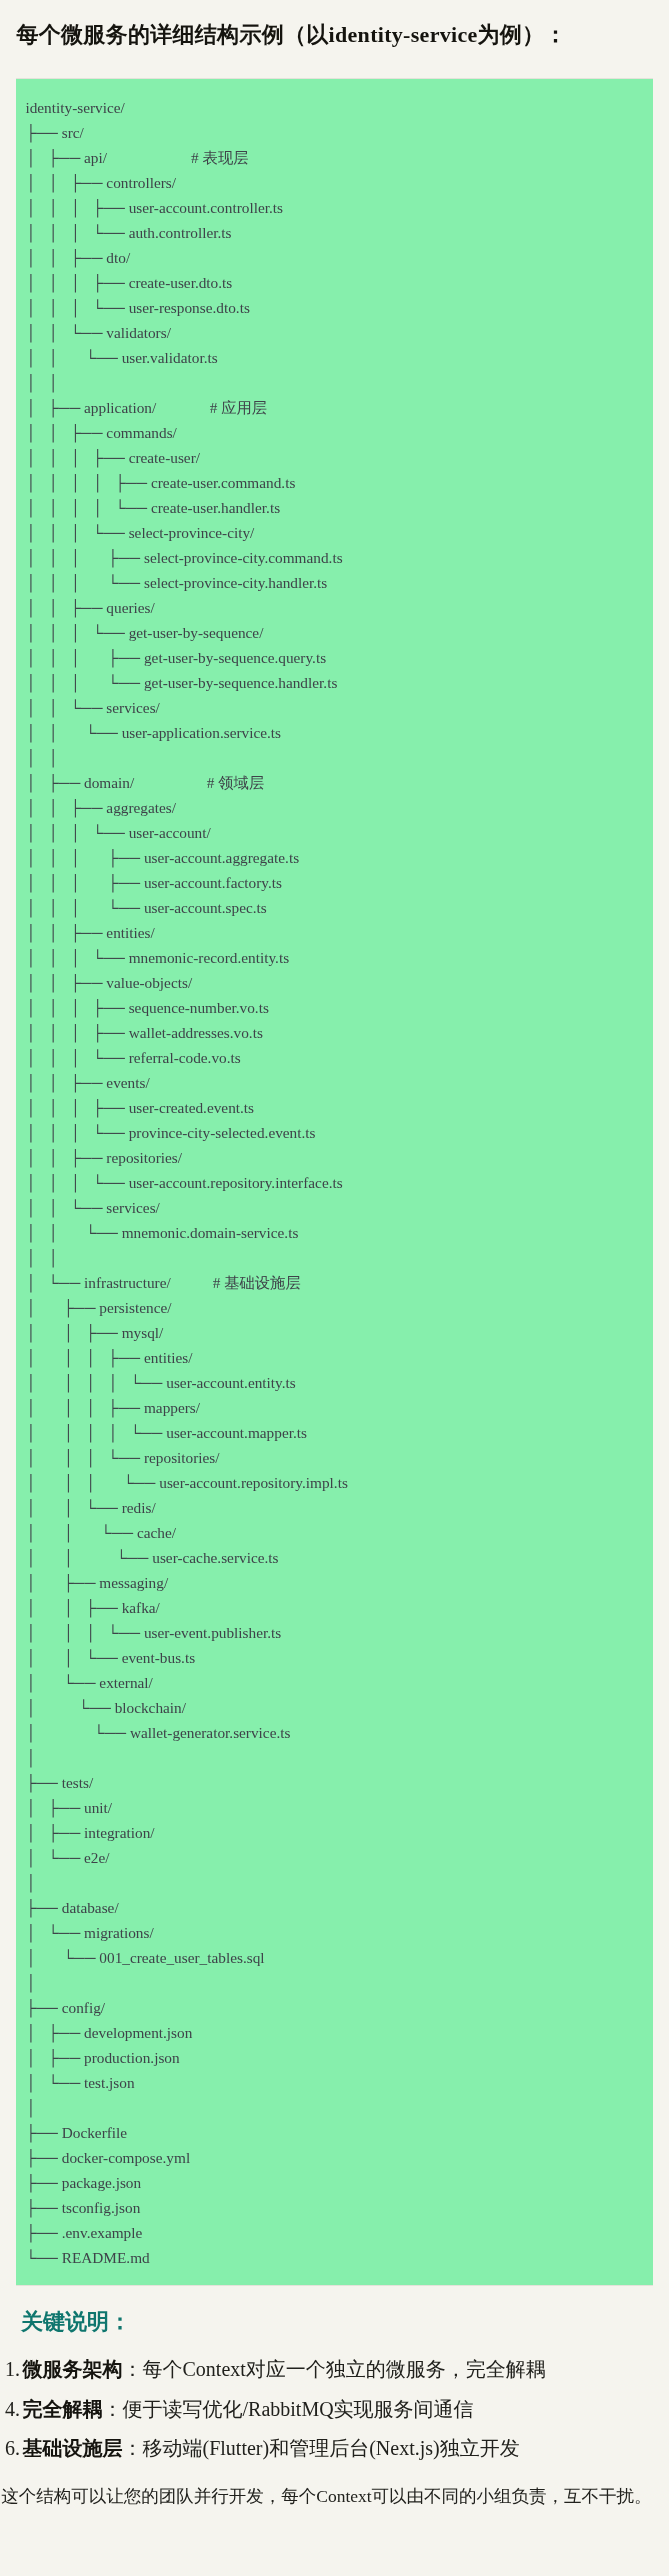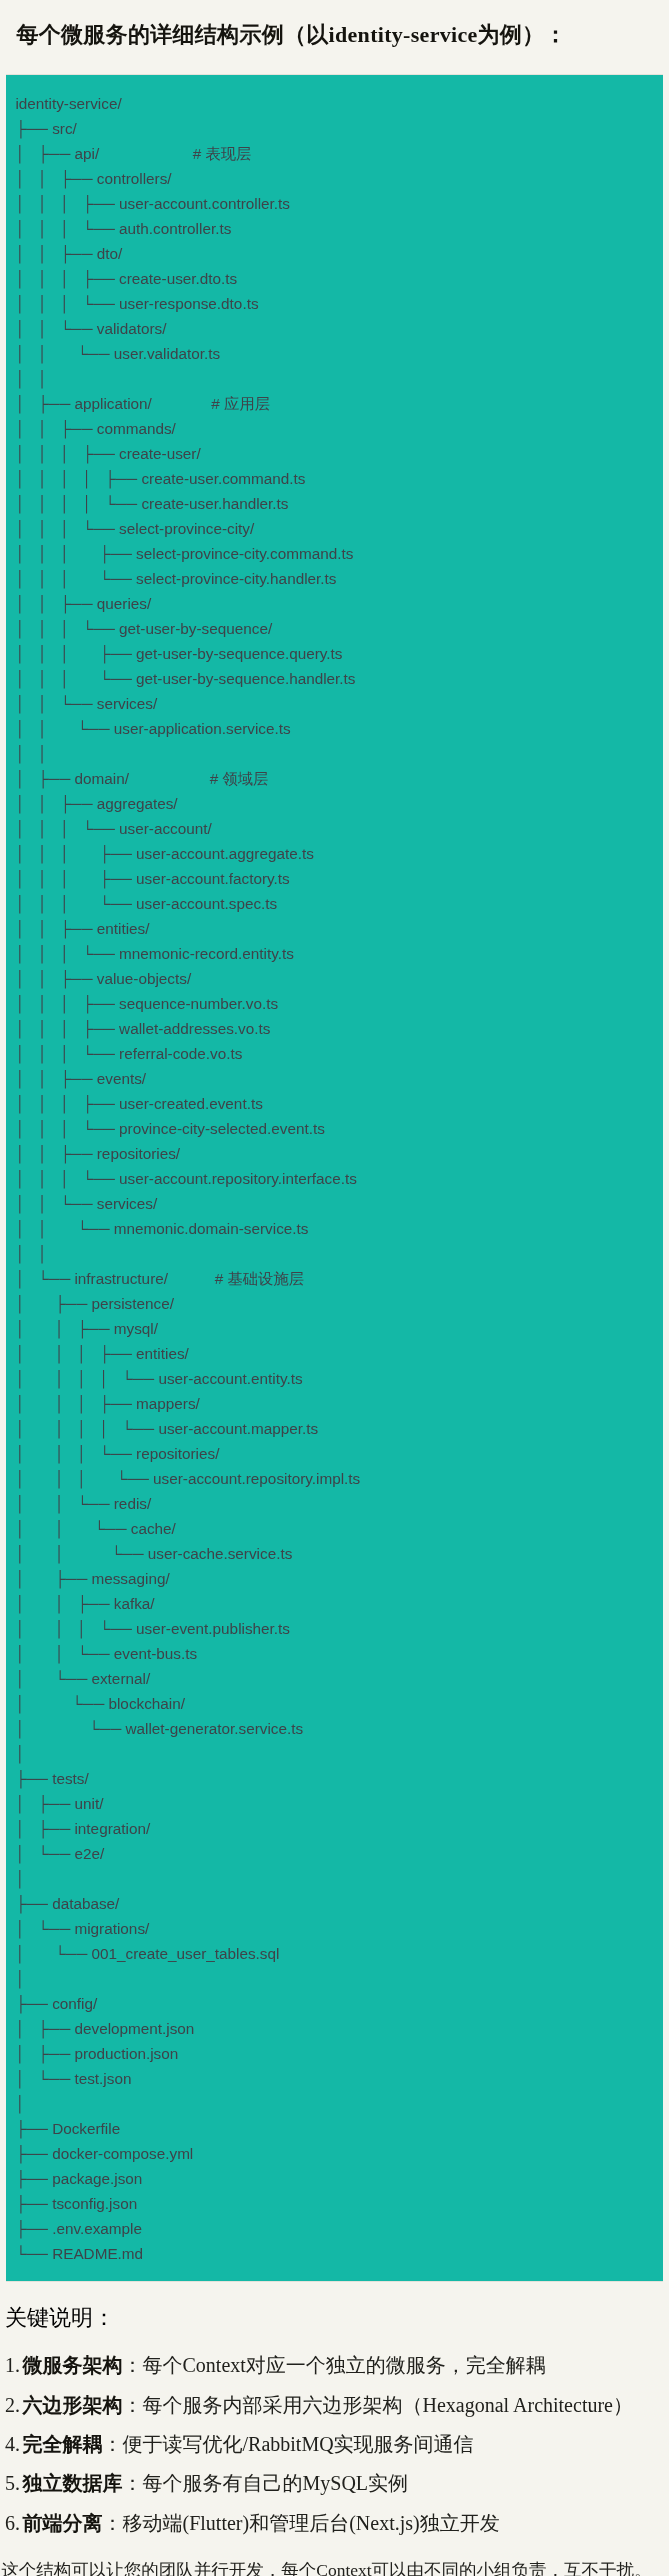--- a/index.html
+++ b/index.html
@@ -14,38 +14,38 @@
   .page-title {
     font-size: 22px;
     font-weight: 700;
     color: #15140f;
     margin: 12px;
     padding: 7.5px 0 12.5px 4.4px;
     letter-spacing: 0.3px;
   }
   .code-block {
     display: block;
-    margin: 6px;
-    background: #14b8a6;
+    margin: 16px;
+    background: #86efac;
     border-top: 0.6px solid #e4e2da;
     border-bottom: 0.6px solid #e4e2da;
     padding: 16.3px 6.3px 15px 9.4px;
-    font-family: Liberation Sans, sans-serif;
+    font-family: Liberation Serif, serif;
     font-size: 15.3px;
     line-height: 25px;
     color: #3e4349;
     white-space: pre;
     overflow: hidden;
   }
   .notes { padding: 0 0 0 5px; }
   .notes-heading {
     font-size: 22px;
-    font-weight: 400;
-    color: #000000;
-    margin: 21px 0 20px 0;
+    font-weight: 700;
+    color: #0f766e;
+    margin: 21px 0 20px 16px;
   }
   .note-item {
     font-size: 20px;
     line-height: 25px;
     margin: 0 0 14.4px 0;
     color: #21211d;
   }
   .note-item .note-number { padding-right: 2.5px; }
   .note-item .note-label { font-weight: 700; color: #15140f; }
   .closing-note {
@@ -151,35 +151,29 @@
 └── README.md</pre>
 
   <section class="notes">
 
     <h2 class="notes-heading">关键说明：</h2>
 
     <div class="note-item">
       <span class="note-number">1.</span><span class="note-label">微服务架构</span><span class="note-text">：每个Context对应一个独立的微服务，完全解耦</span>
     </div>
 
-    <div class="note-item">
-      <span class="note-number">2.</span><span class="note-label">六边形架构</span><span class="note-text">：每个服务内部采用六边形架构（Hexagonal Architecture）</span>
-    </div>
 
 
     <div class="note-item">
       <span class="note-number">4.</span><span class="note-label">完全解耦</span><span class="note-text">：便于读写优化/RabbitMQ实现服务间通信</span>
     </div>
 
-    <div class="note-item">
-      <span class="note-number">5.</span><span class="note-label">独立数据库</span><span class="note-text">：每个服务有自己的MySQL实例</span>
-    </div>
 
     <div class="note-item">
-      <span class="note-number">6.</span><span class="note-label">前端分离</span><span class="note-text">：移动端(Flutter)和管理后台(Next.js)独立开发</span>
+      <span class="note-number">6.</span><span class="note-label">基础设施层</span><span class="note-text">：移动端(Flutter)和管理后台(Next.js)独立开发</span>
     </div>
 
     <p class="closing-note">这个结构可以让您的团队并行开发，每个Context可以由不同的小组负责，互不干扰。</p>
 
   </section>
 
 </main>
 
 
 </body></html>

